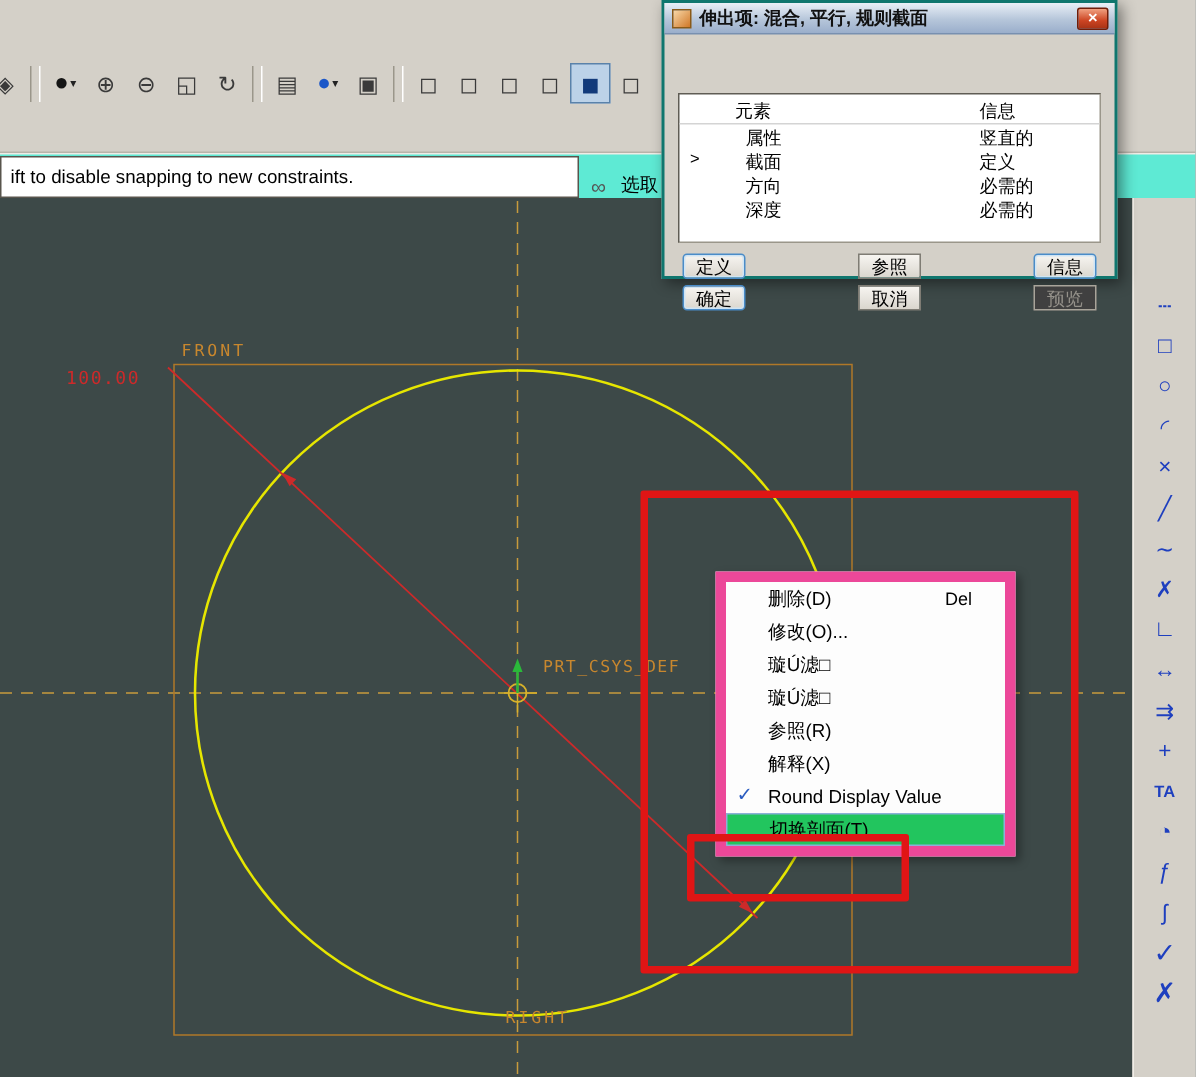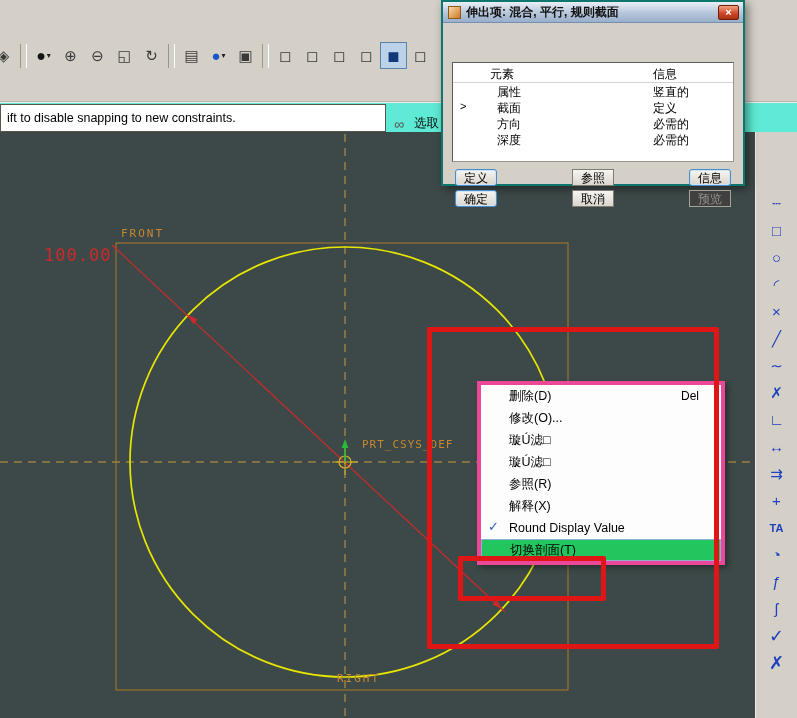--- a/index.html
+++ b/index.html
@@ -22,21 +22,21 @@
   .status-bar { position:absolute; left:0; top:102px; width:797px; height:30px; background:#5eead4; display:flex; align-items:flex-end; z-index:2; border-top:1px solid #efece6; }
   .prompt-box { width:386px; height:28px; background:#ffffff; border:1px solid #58554d; display:flex; align-items:center; padding-left:6px; color:#000; font-size:12.5px; white-space:nowrap; overflow:hidden; }
   .status-link { margin-left:8px; color:#555; font-size:14px; }
   .status-select { margin-left:10px; color:#000; font-size:12.5px; }
 
   
   .canvas { position:absolute; left:0; top:132px; width:755px; height:586px; background:#3d4948; z-index:1; }
   .canvas svg { position:absolute; left:0; top:0; }
   .centerline { stroke-dasharray:8 6; stroke-width:1; }
   .cad-label { position:absolute; font-family:"DejaVu Sans Mono","Liberation Mono",monospace; font-size:11px; letter-spacing:2px; color:#c8872e; white-space:nowrap; }
-  .dim-label { position:absolute; font-family:"DejaVu Sans Mono","Liberation Mono",monospace; font-size:17px; letter-spacing:1px; color:#cc2a2a; white-space:nowrap; }
+  .dim-label { position:absolute; font-family:"DejaVu Sans Mono","Liberation Mono",monospace; font-size:12px; letter-spacing:1px; color:#cc2a2a; white-space:nowrap; }
 
   
   .right-toolbar { position:absolute; right:0; top:132px; width:42px; height:586px; background:#d4d0c8; border-left:1px solid #efece6; display:flex; flex-direction:column; align-items:center; padding-top:58px; z-index:3; }
   .rt-icon { width:30px; height:27px; display:flex; align-items:center; justify-content:center; font-size:15px; color:#1e3fbf; cursor:default; }
   .rt-icon.small-text { font-size:11px; font-weight:bold; letter-spacing:0; }
   .rt-icon.big { font-size:18px; font-weight:bold; }
 
   
   .dialog { position:absolute; left:441px; top:0; width:304px; height:186px; background:#d4d0c8; border:2px solid #0f766e; box-shadow:3px 3px 9px rgba(0,0,0,0.45); z-index:50; }
   .dlg-titlebar { height:21px; display:flex; align-items:center; padding:0 4px 0 5px; background:linear-gradient(180deg,#e9eff7 0%,#b6c6da 55%,#9aaecb 100%); border-bottom:1px solid #7890b0; }
@@ -53,21 +53,21 @@
   .row-element { position:absolute; left:44px; top:1px; }
   .row-info { position:absolute; left:200px; top:1px; }
   .dlg-buttons { display:flex; justify-content:space-between; margin-top:7px; padding:0 3px; }
   .btn-col { display:flex; flex-direction:column; gap:4px; }
   .btn-col.right { align-items:flex-end; }
   .btn { min-width:42px; height:17px; padding:0 7px; font-size:12px; line-height:14px; text-align:center; color:#000; background:linear-gradient(180deg,#f7f5f1,#dad6ce); border:1px solid #7f7c74; }
   .btn.focus { border:1px solid #4a8cc8; border-radius:3px; box-shadow:inset 0 0 0 1px #cfe4f4; }
   .btn.disabled { color:#94918a; background:#404040; border-color:#a8a49a; }
 
   
-  .context-menu { position:absolute; left:477px; top:381px; width:248px; background:#fdfdfd; border:4px solid #ec4899; box-shadow:3px 3px 6px rgba(0,0,0,0.35); z-index:60; }
+  .context-menu { position:absolute; left:477px; top:381px; width:200px; background:#fdfdfd; border:7px solid #ec4899; box-shadow:3px 3px 6px rgba(0,0,0,0.35); z-index:60; }
   .menu-item { position:relative; height:22px; display:flex; align-items:center; padding-left:28px; padding-right:8px; color:#000; font-size:12.5px; white-space:nowrap; }
   .menu-item .check { position:absolute; left:7px; top:2px; color:#2a5cc0; font-size:13px; }
   .menu-item .shortcut { margin-left:auto; padding-right:14px; font-size:12px; }
   .menu-item.highlighted { background:#22c55e; border:1px solid #8cb0d8; }
 
   
   .red-box { position:absolute; border:5px solid #e01515; border-radius:2px; background:transparent; z-index:100; }
   .red-box.big { left:427px; top:327px; width:292px; height:322px; }
   .red-box.small { left:458px; top:556px; width:148px; height:45px; }
 </style>

